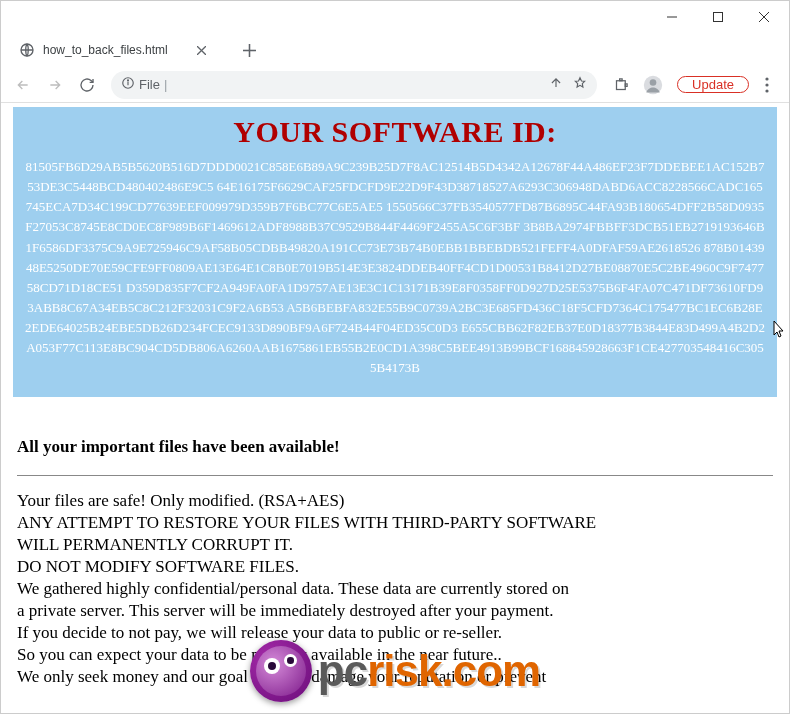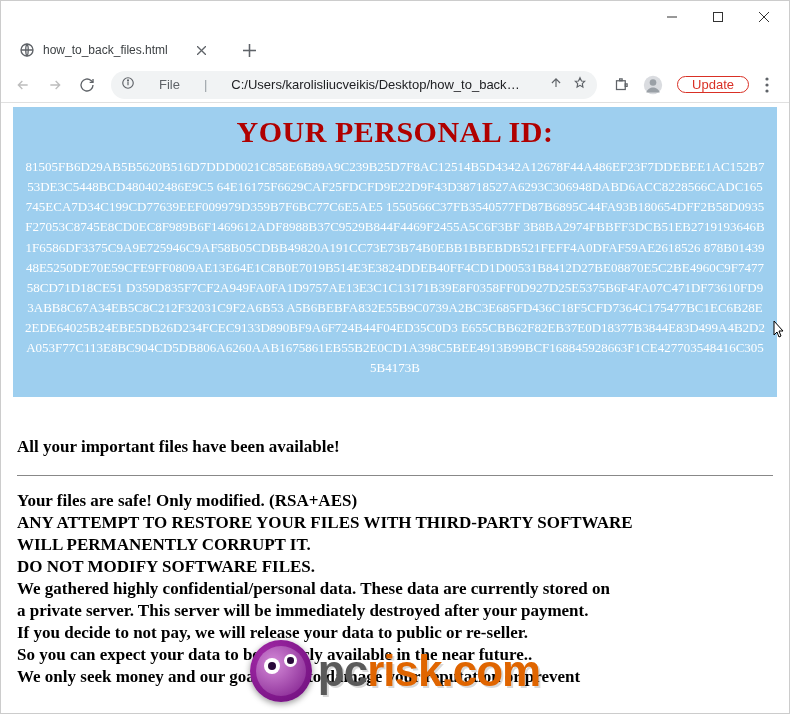--- a/index.html
+++ b/index.html
@@ -14,42 +14,42 @@
     
     .tab-row { height: 34px; display: flex; align-items: center; padding-left: 8px; gap: 8px; }
     .tab { display: flex; align-items: center; gap: 8px; padding: 6px 10px; background: #fff; border-radius: 8px 8px 0 0; min-width: 210px; font-size: 12px; color: #3c4043; }
     .tab-icon { width: 16px; height: 16px; display: flex; align-items: center; justify-content: center; }
     .tab-close { margin-left: auto; width: 16px; height: 16px; display: flex; align-items: center; justify-content: center; color: #5f6368; }
     .new-tab { width: 28px; height: 28px; display: flex; align-items: center; justify-content: center; color: #5f6368; margin-left: 8px; }
     
     .toolbar { height: 36px; display: flex; align-items: center; padding: 0 8px; gap: 4px; border-bottom: 1px solid #e0e0e0; }
     .nav-btn { width: 28px; height: 28px; display: flex; align-items: center; justify-content: center; color: #5f6368; border-radius: 50%; }
     .nav-btn.disabled { color: #bdbdbd; }
-    .address-bar { flex: 1; height: 28px; background: #f1f3f4; border-radius: 14px; display: flex; align-items: center; padding: 0 10px; gap: 24px; font-size: 13px; color: #5f6368; margin: 8px 6px; overflow: hidden; }
+    .address-bar { flex: 1; height: 28px; background: #f1f3f4; border-radius: 14px; display: flex; align-items: center; padding: 0 10px; gap: 4px; font-size: 13px; color: #5f6368; margin: 8px 6px; overflow: hidden; }
     .addr-file { color: #5f6368; }
     .addr-sep { color: #9aa0a6; }
     .addr-path { color: #202124; white-space: nowrap; overflow: hidden; text-overflow: ellipsis; flex: 1; }
     .addr-icons { display: flex; gap: 10px; margin-left: auto; color: #5f6368; }
     .update-pill { border: 1px solid #d93025; color: #d93025; border-radius: 16px; padding: 0 14px; font-size: 13px; margin-left: 6px; }
     .menu-dots { width: 28px; height: 28px; display: flex; align-items: center; justify-content: center; color: #5f6368; }
     
     .content-wrap { flex: 1; display: flex; overflow: hidden; position: relative; }
     .content-scroll { flex: 1; overflow-y: auto; padding: 4px 12px 12px 12px; }
     .content-scroll::-webkit-scrollbar { width: 14px; }
     .content-scroll::-webkit-scrollbar-thumb { background: #888; border: 3px solid #f1f1f1; border-radius: 0; }
     .content-scroll::-webkit-scrollbar-track { background: #f1f1f1; }
     
     .id-box { background: #9ecfef; padding: 8px 12px 18px 12px; text-align: center; font-family: "Times New Roman", serif; }
     .id-title { color: #b00000; font-weight: bold; font-size: 30px; letter-spacing: 0.5px; margin-bottom: 8px; }
     .id-hex { color: #fff; font-size: 13px; line-height: 1.55; word-break: break-all; font-family: "Times New Roman", serif; }
     
     .body-text { font-family: "Times New Roman", serif; font-size: 17px; color: #000; margin-top: 40px; padding: 0 4px; }
     .warn-line { font-weight: bold; }
     .sep-hr { border: none; border-top: 1px solid #888; margin: 18px 0 14px 0; }
-    .para { margin: 0 0; line-height: 1.3; font-weight: bold; }
+    .para { margin: 0 0; line-height: 1.3; }
     
     .watermark { position: absolute; left: 0; right: 0; bottom: 0; display: flex; align-items: center; justify-content: center; pointer-events: none; }
     .wm-logo { width: 62px; height: 62px; border-radius: 50%; background: radial-gradient(circle at 30% 30%, #a42aa8, #6a0d7a); position: relative; margin-right: 6px; box-shadow: 0 2px 6px rgba(0,0,0,0.4); }
     .wm-logo::after { content: ""; position: absolute; inset: 6px; border-radius: 50%; background: radial-gradient(circle at 35% 35%, #d48ad8, #7d1a8a); }
     .wm-logo .eye { position: absolute; border-radius: 50%; background: #fff; z-index: 2; }
     .wm-logo .eye.e1 { width: 16px; height: 16px; top: 18px; left: 14px; }
     .wm-logo .eye.e2 { width: 13px; height: 13px; top: 14px; left: 34px; }
     .wm-logo .eye::after { content: ""; position: absolute; width: 50%; height: 50%; background: #2a0a3a; border-radius: 50%; top: 25%; left: 25%; }
     .wm-text { font-family: Arial, sans-serif; font-weight: bold; font-size: 44px; letter-spacing: -1px; position: relative; }
     .wm-pc { color: #5a5a5a; text-shadow: 2px 2px 0 rgba(0,0,0,0.15); }
@@ -128,21 +128,20 @@
     <div class="address-bar">
       <span>
         <svg width="14" height="14" viewBox="0 0 24 24" fill="none" stroke="#5f6368" stroke-width="2">
             <circle cx="12" cy="12" r="9"></circle>
             <line x1="12" y1="10" x2="12" y2="16"></line>
             <circle cx="12" cy="7.5" r="0.8" fill="#5f6368"></circle>
           </svg>
       </span>
       <span class="addr-file">File</span>
       <span class="addr-sep">|</span>
-      <span class="addr-path">C:/Users/karolisliucveikis/Desktop/how_to_back_files.h...</span>
       <span class="addr-icons">
         <span><svg width="14" height="14" viewBox="0 0 24 24" fill="none" stroke="#5f6368" stroke-width="2">
               <path d="M5 12l7-7 7 7M12 5v14"></path>
             </svg></span>
         <span><svg width="14" height="14" viewBox="0 0 24 24" fill="none" stroke="#5f6368" stroke-width="2">
               <path d="M12 3l2.5 5.5L20 9l-4 4 1 6-5-3-5 3 1-6-4-4 5.5-.5z"></path>
             </svg></span>
       </span>
     </div>
     <div class="nav-btn">
@@ -165,21 +164,21 @@
           <circle cx="2" cy="2" r="1.6"></circle>
           <circle cx="2" cy="8" r="1.6"></circle>
           <circle cx="2" cy="14" r="1.6"></circle>
         </svg>
     </div>
   </div>
 
   <div class="content-wrap">
     <div class="content-scroll">
       <div class="id-box">
-        <div class="id-title">YOUR PERSONAL ID:</div>
+        <div class="id-title">YOUR SOFTWARE ID:</div>
         <div class="id-hex">
           <span>81505FB6D29AB5B5620B516D7DDD0021C858E6B89A9C239B25D7F8AC12514B5D4342A12678F44A486EF23F7DDEBEE1AC152B753DE3C5448BCD480402486E9C5</span>
           <span>64E16175F6629CAF25FDCFD9E22D9F43D38718527A6293C306948DABD6ACC8228566CADC165745ECA7D34C199CD77639EEF009979D359B7F6BC77C6E5AE5</span>
           <span>1550566C37FB3540577FD87B6895C44FA93B180654DFF2B58D0935F27053C8745E8CD0EC8F989B6F1469612ADF8988B37C9529B844F4469F2455A5C6F3BF</span>
           <span>3B8BA2974FBBFF3DCB51EB2719193646B1F6586DF3375C9A9E725946C9AF58B05CDBB49820A191CC73E73B74B0EBB1BBEBDB521FEFF4A0DFAF59AE2618526</span>
           <span>878B0143948E5250DE70E59CFE9FF0809AE13E64E1C8B0E7019B514E3E3824DDEB40FF4CD1D00531B8412D27BE08870E5C2BE4960C9F747758CD71D18CE51</span>
           <span>D359D835F7CF2A949FA0FA1D9757AE13E3C1C13171B39E8F0358FF0D927D25E5375B6F4FA07C471DF73610FD93ABB8C67A34EB5C8C212F32031C9F2A6B53</span>
           <span>A5B6BEBFA832E55B9C0739A2BC3E685FD436C18F5CFD7364C175477BC1EC6B28E2EDE64025B24EBE5DB26D234FCEC9133D890BF9A6F724B44F04ED35C0D3</span>
           <span>E655CBB62F82EB37E0D18377B3844E83D499A4B2D2A053F77C113E8BC904CD5DB806A6260AAB1675861EB55B2E0CD1A398C5BEE4913B99BCF168845928663F1CE427703548416C3055B4173B</span>
         </div>

